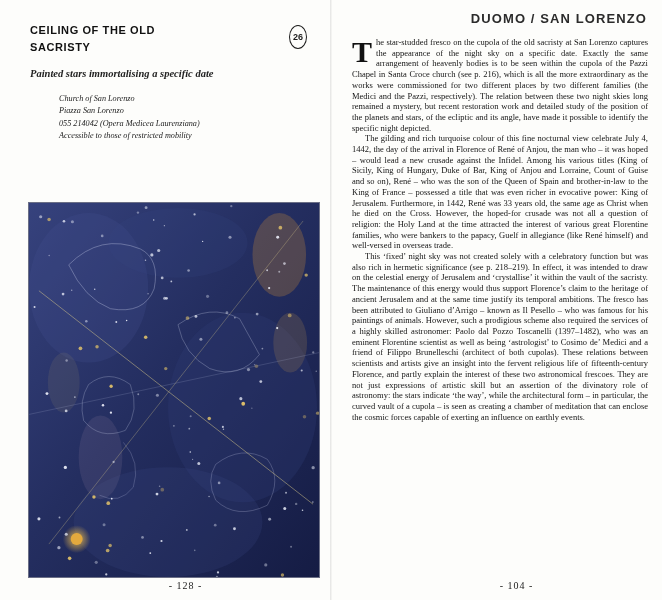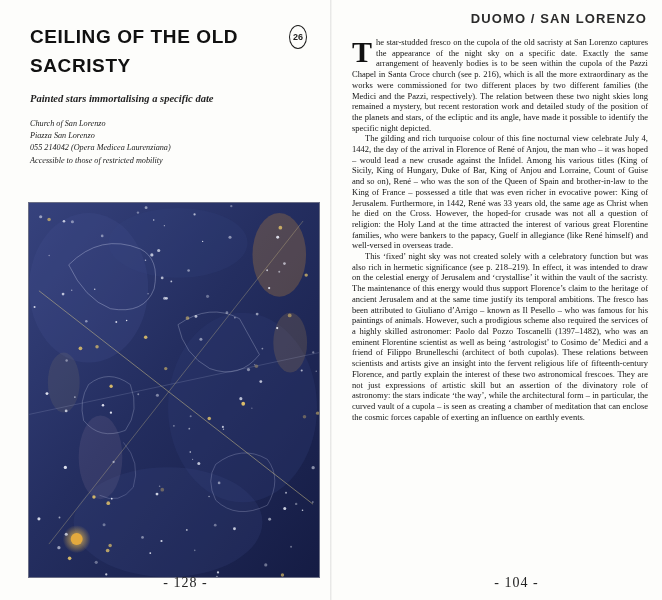--- a/index.html
+++ b/index.html
@@ -20,21 +20,21 @@
     width: 2px; height: 600px;
     background: linear-gradient(to right, rgba(0,0,0,0.10), rgba(0,0,0,0.02));
   }
 
   
   .left-content { padding: 22px 12px 0 30px; }
 
   .title {
     font-family: "Liberation Sans", sans-serif;
     font-weight: bold;
-    font-size: 19px;
+    font-size: 11px;
     letter-spacing: 0.6px;
     line-height: 1.55;
     color: #111;
     max-width: 250px;
   }
 
   .badge {
     position: absolute; top: 25px; right: 24px;
     width: 18px; height: 24px;
     border: 1.6px solid #1d1d1d;
@@ -52,37 +52,38 @@
     color: #222;
   }
 
   .info {
     margin-top: 14px;
     font-style: italic;
     font-size: 8.2px;
     line-height: 1.5;
     color: #222;
     list-style: none;
+    margin-left: 29px;
   }
 
   .fresco {
     position: absolute;
     left: 28px; top: 202px;
     width: 292px; height: 376px;
     border: 1px solid #6b6f86;
     background: #1c2450;
     overflow: hidden;
   }
   .fresco svg { display: block; width: 100%; height: 100%; }
 
   .page-num {
     position: absolute;
     bottom: 9px; left: 0; right: 0;
     text-align: center;
-    font-size: 14px;
+    font-size: 10px;
     letter-spacing: 1px;
     color: #222;
     margin-left: 40px;
   }
 
   
   .running-header {
     position: absolute; top: 11px; right: 15px;
     font-family: "Liberation Sans", sans-serif;
     font-weight: bold;

